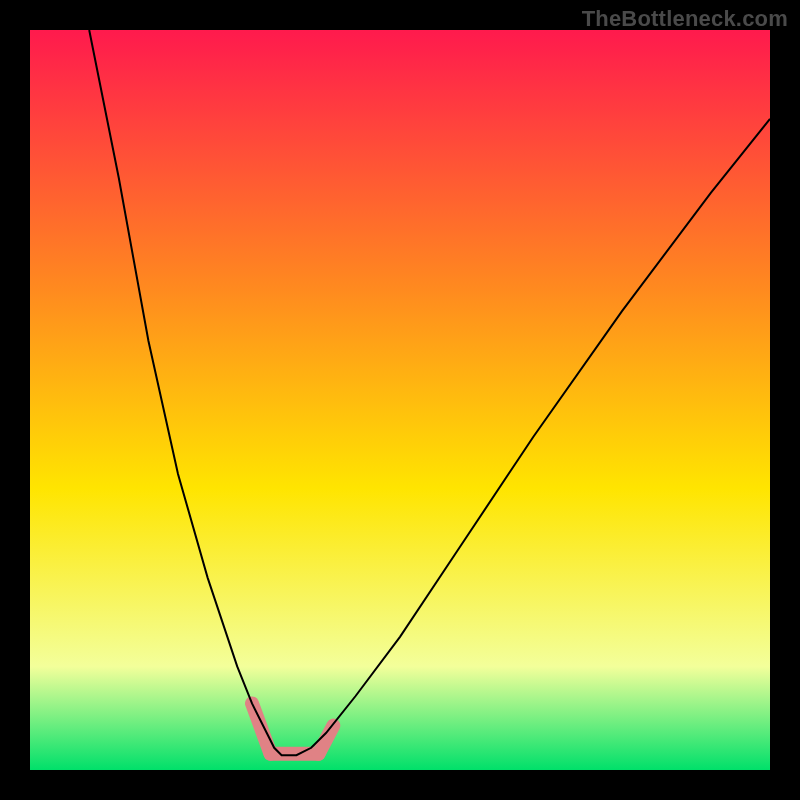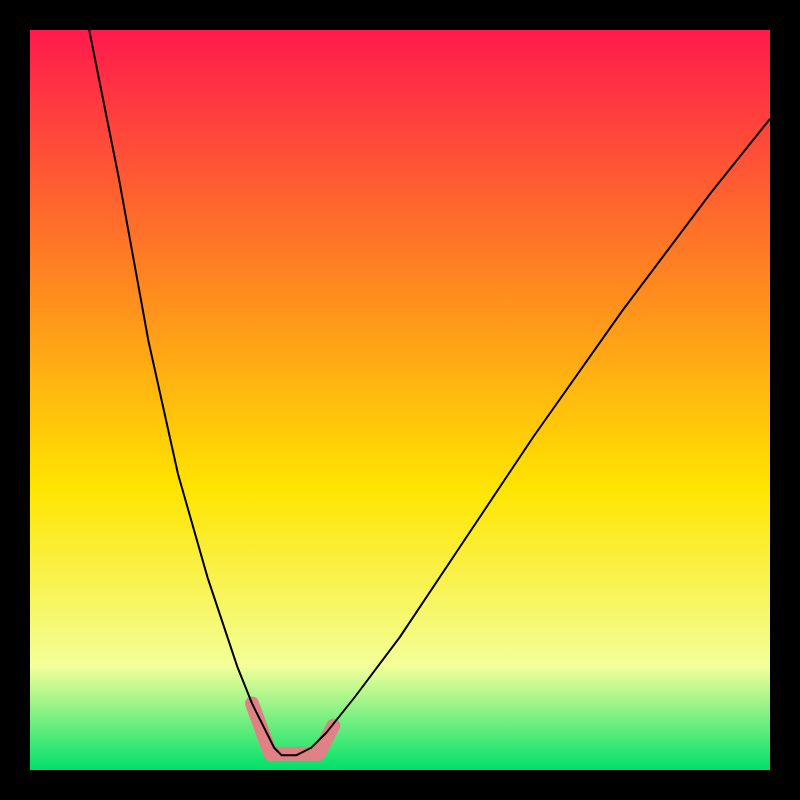--- a/index.html
+++ b/index.html
@@ -68,13 +68,14 @@
     <svg class="curve" viewBox="0 0 740 740" preserveAspectRatio="none">
       <g id="annot-layer">
           <line x1="222" y1="673.4" x2="240.5" y2="723.72" stroke="#e08285" stroke-width="14" stroke-linecap="round"></line>
           <line x1="240.5" y1="723.72" x2="288.6" y2="723.72" stroke="#e08285" stroke-width="14" stroke-linecap="round"></line>
           <line x1="288.6" y1="723.72" x2="303.4" y2="695.6" stroke="#e08285" stroke-width="14" stroke-linecap="round"></line>
         </g>
       <path id="main-curve" fill="none" stroke="#000000" stroke-width="2" d="M59.20 0.00 L88.80 148.00 L118.40 310.80 L148.00 444.00 L177.60 547.60 L207.20 636.40 L222.00 673.40 L236.80 703.00 L244.20 717.80 L251.60 725.20 L259.00 725.20 L266.40 725.20 L281.20 717.80 L296.00 703.00 L325.60 666.00 L370.00 606.80 L429.20 518.00 L503.20 407.00 L592.00 281.20 L680.80 162.80 L740.00 88.80"></path>
     </svg>
   </div>
 
+  <div class="watermark">TheBottleneck.com</div>
 </div>
 
 </body></html>

